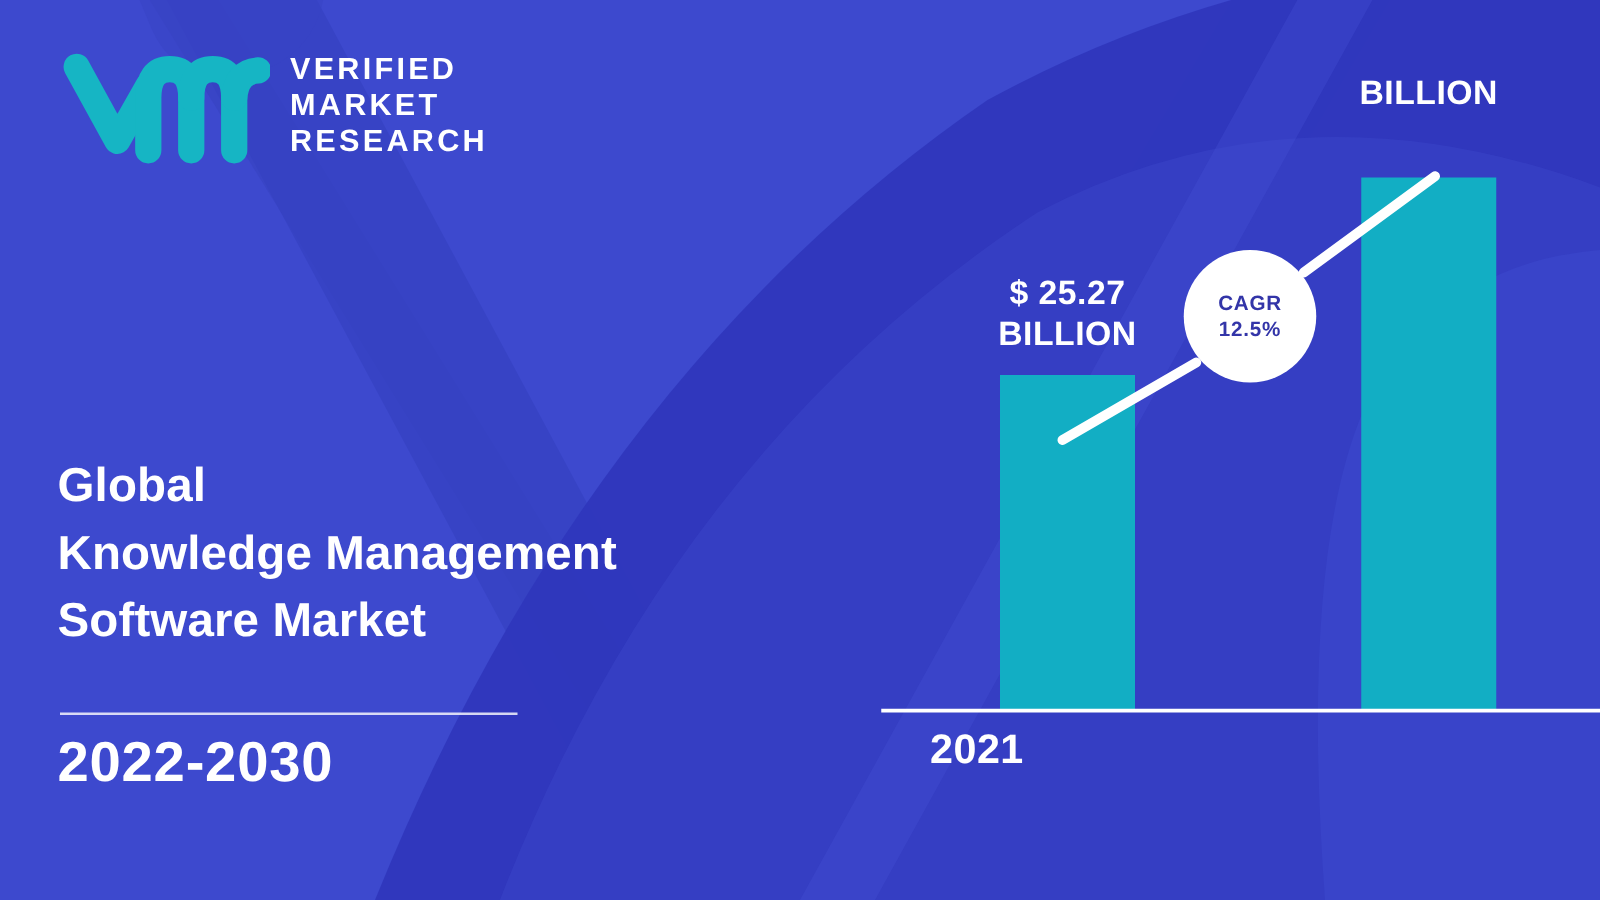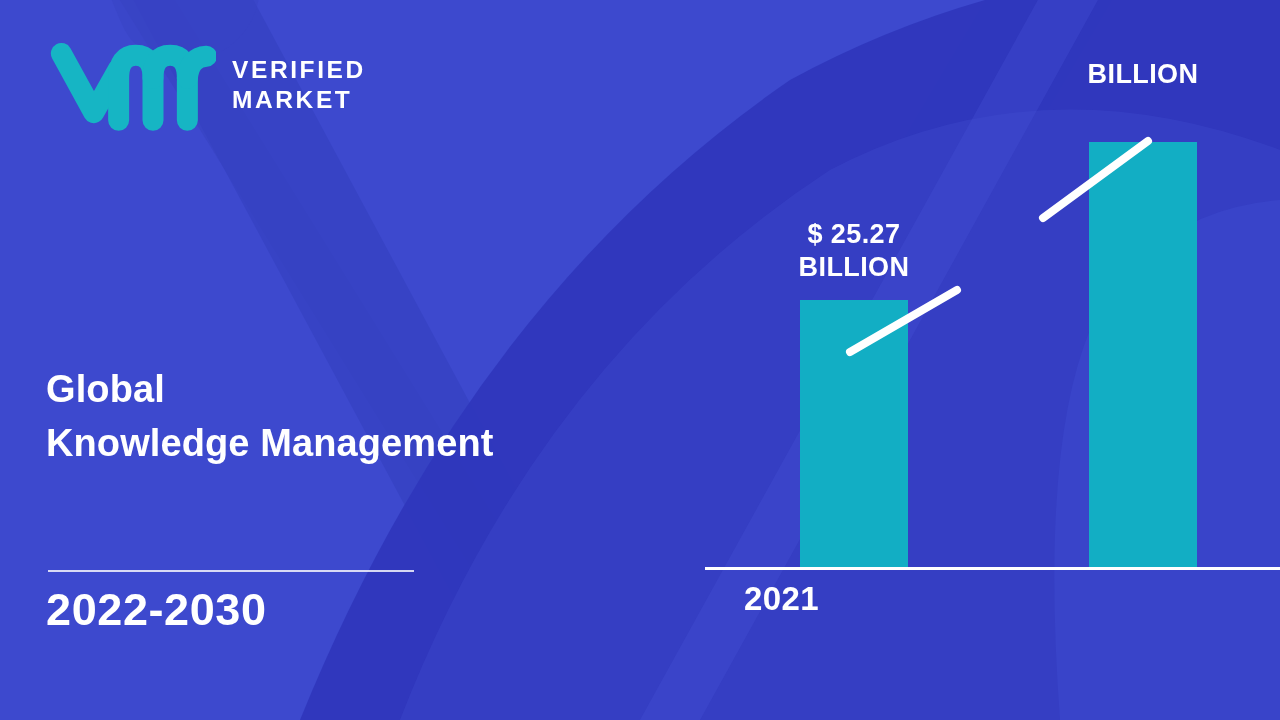--- a/index.html
+++ b/index.html
@@ -172,26 +172,28 @@
 
         <path d="M 74 88 L 74 44 Q 74 20 92 20 Q 110 20 110 44 L 110 88"></path>
         <path d="M 110 44 Q 110 20 128 20 Q 146 20 146 44 L 146 88"></path>
 
         <path d="M 146 44 Q 148 22 166 21"></path>
       </g>
     </svg>
     <div id="logo-words">
       <span>VERIFIED</span>
       <span>MARKET</span>
+      <span>RESEARCH</span>
     </div>
   </div>
 
   <div id="headline">
     <div class="line">Global</div>
     <div class="line">Knowledge Management</div>
+    <div class="line">Software Market</div>
   </div>
   <div id="divider"></div>
   <div id="period">2022-2030</div>
 
   <div id="chart">
 
     <svg width="1280" height="720" viewBox="0 0 1280 720" style="position:absolute;left:0;top:0;" aria-hidden="true">
 
       <rect class="bar" x="800" y="300" width="108" height="268" fill="#12aec4"></rect>
       <rect class="bar" x="1089" y="142" width="108" height="426" fill="#12aec4"></rect>
@@ -204,17 +206,21 @@
 
     <div class="value-label" style="left:746px; top:218px; width:216px;">
       <div>$ 25.27</div>
       <div>BILLION</div>
     </div>
 
     <div class="value-label" style="left:1035px; top:58px; width:216px;">
       <div>BILLION</div>
     </div>
 
+    <div id="cagr-badge">
+      <span>CAGR</span>
+      <span>12.5%</span>
+    </div>
 
     <div class="tick-label" style="left:744px; top:580px; width:220px;">2021</div>
   </div>
 
 </div>
 
 </body></html>

